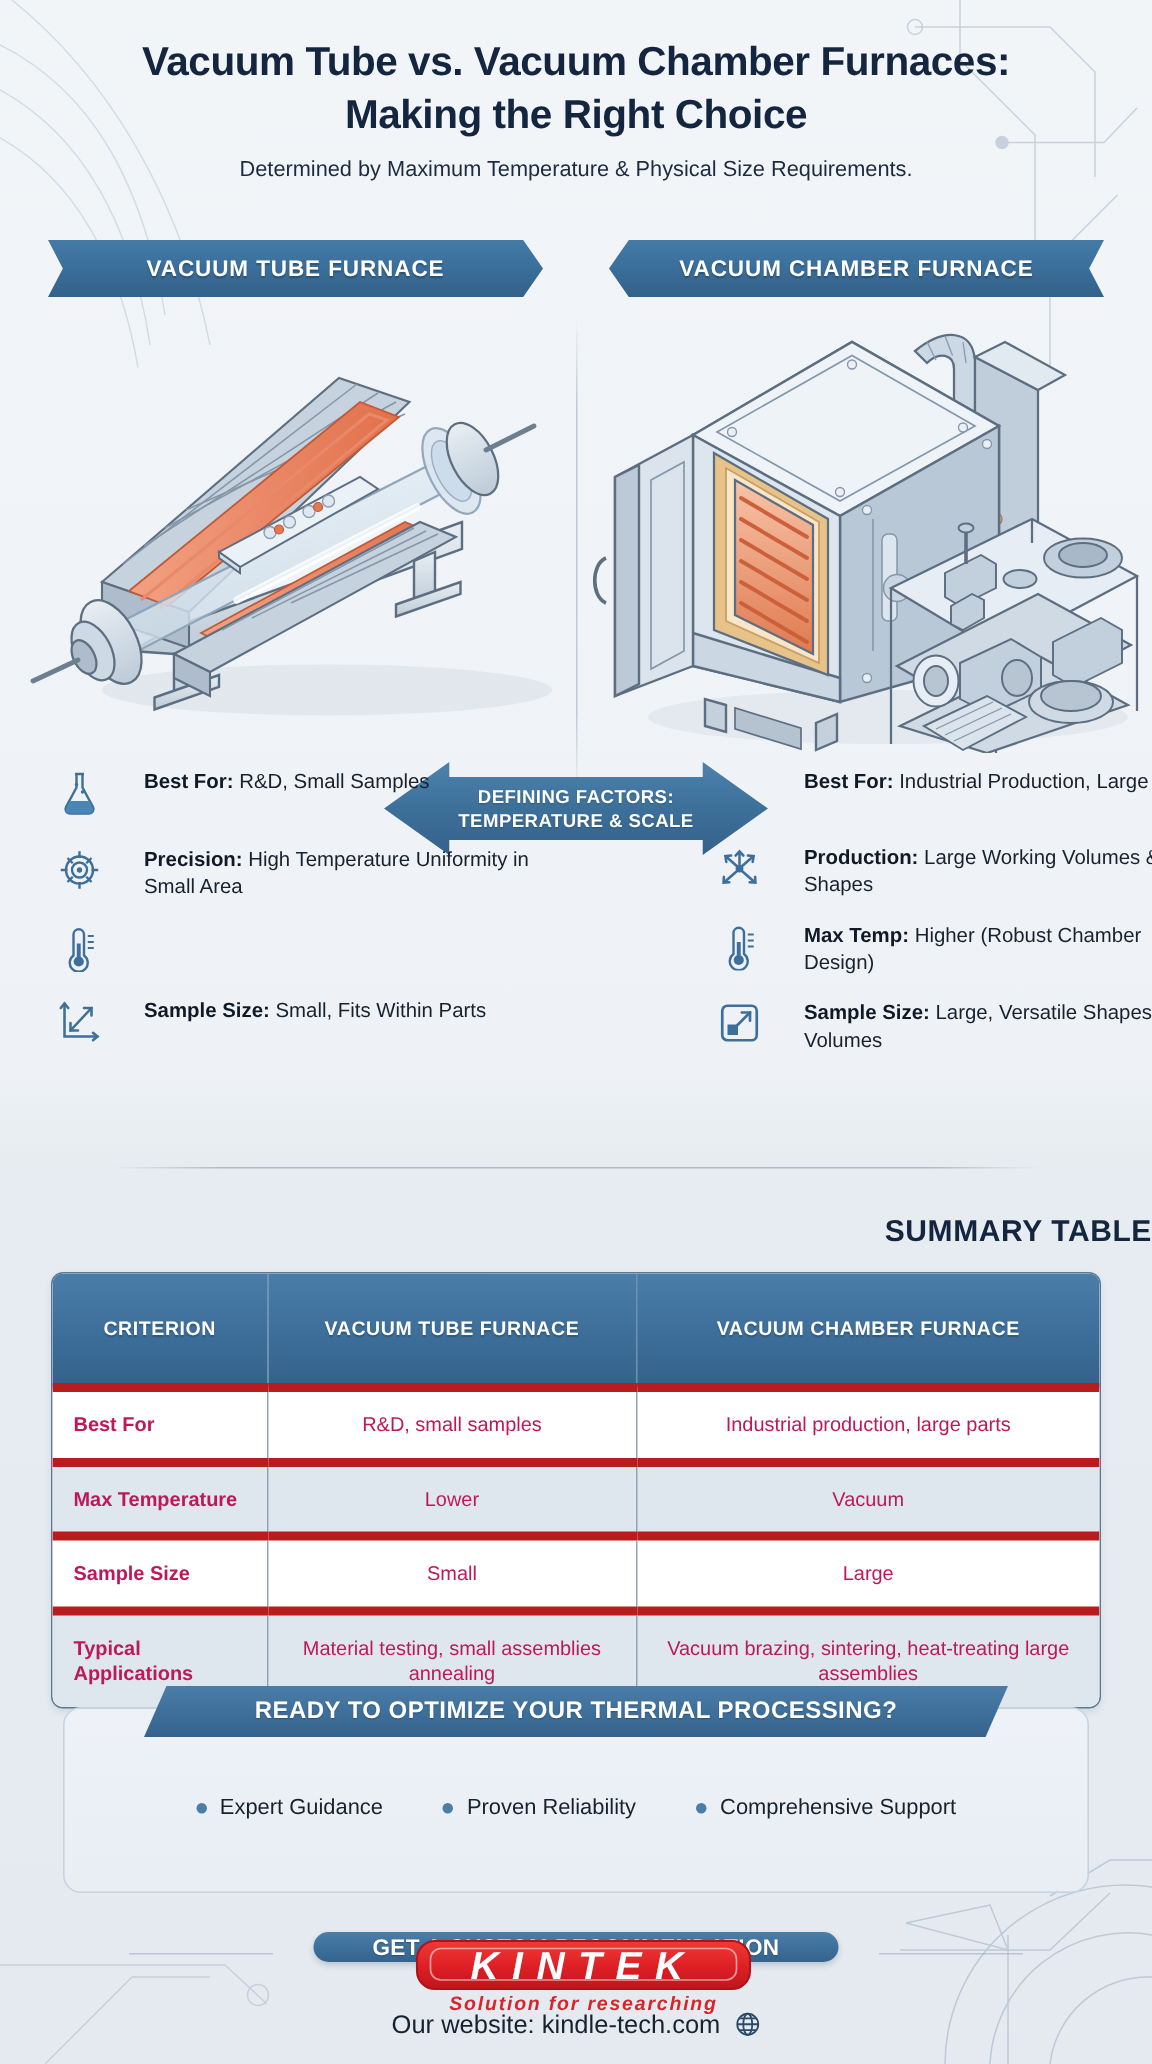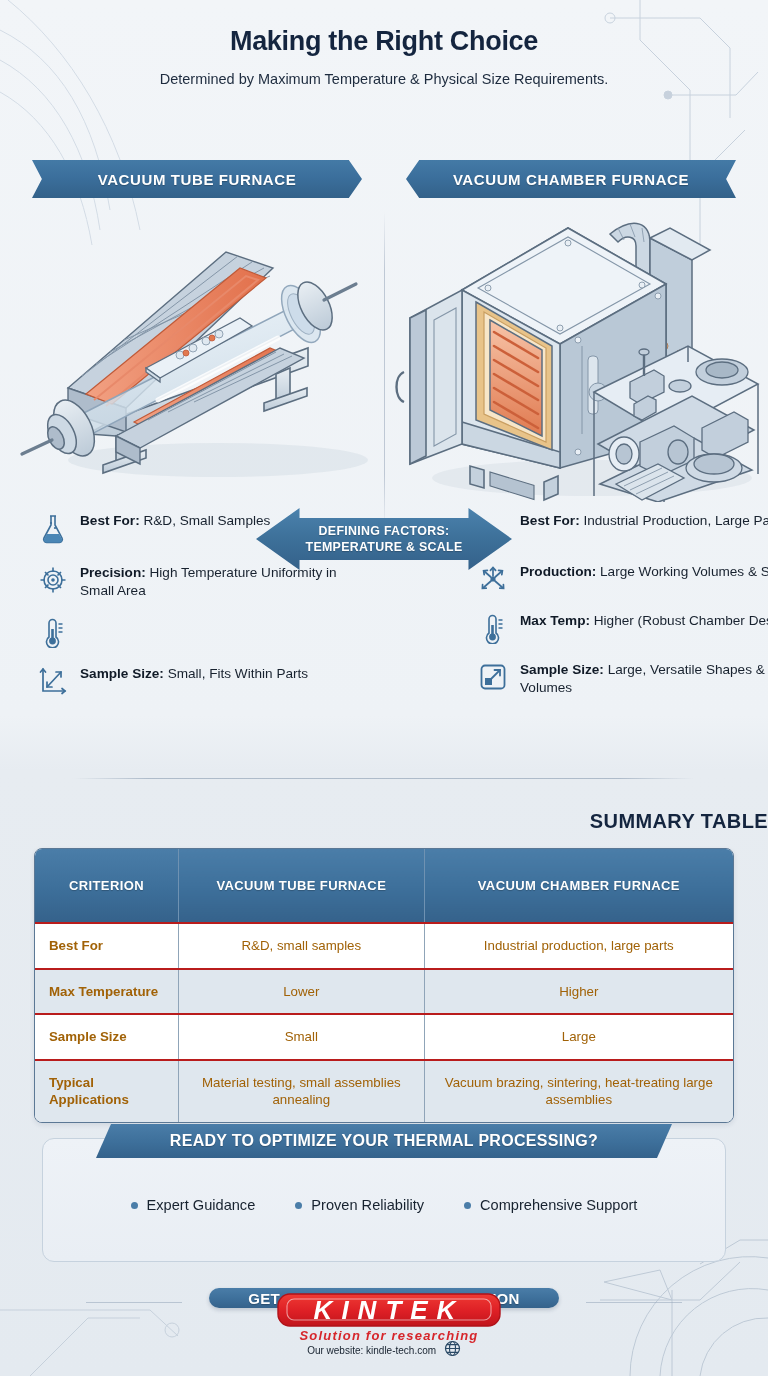--- a/index.html
+++ b/index.html
@@ -55,21 +55,21 @@
   .divider-v {
     position:absolute; left:384px; top:212px; width:1px; height:320px;
     background: linear-gradient(180deg, rgba(150,165,185,0) 0%, rgba(150,165,185,.55) 18%, rgba(150,165,185,.55) 82%, rgba(150,165,185,0) 100%);
   }
 
   
   .features { position:absolute; top:512px; left:0; width:768px; height:258px; }
   .col { position:absolute; top:0; width:330px; }
   .col-left  { left:38px; }
   .col-right { left:478px; }
-  .frow { display:flex; align-items:flex-start; gap:12px; margin-bottom:15px; }
+  .frow { display:flex; align-items:flex-start; gap:28px; margin-bottom:15px; }
   .frow .ficon { flex:0 0 30px; width:30px; height:34px; display:flex; align-items:flex-start; justify-content:center; padding-top:2px; }
   .frow .ftext { font-size:13.6px; line-height:1.35; color:#18222f; }
   .frow .ftext b { font-weight:700; color:#101a27; }
   .col-left .frow:first-child  { margin-bottom:18px; }
   .col-right .frow:first-child { margin-bottom:17px; }
   .col-right .frow:first-child .ficon { visibility:hidden; }
 
   
   .defining {
     position:absolute; left:256px; top:508px; width:256px; height:62px;
@@ -100,23 +100,23 @@
   thead th {
     background: linear-gradient(180deg,#4a7da8 0%, #3d6f9a 55%, #376away 100%);
     background: linear-gradient(180deg,#4a7da8 0%, #3d6f9a 55%, #35628b 100%);
     color:#fff; font-size:13px; font-weight:700; letter-spacing:.4px;
     padding:29px 6px; text-align:center;
     border-right:1px solid #6f92b2;
     text-shadow:0 1px 1px rgba(0,0,0,.22);
   }
   thead th:last-child { border-right:none; }
   tbody td {
-    font-size:13.3px; color:#a16207; text-align:center;
+    font-size:13.3px; color:#be185d; text-align:center;
     padding:13px 10px; line-height:1.32;
-    border-top:2px solid #b91c1c; border-right:1px solid #8fa4b8;
+    border-top:6px solid #b91c1c; border-right:1px solid #8fa4b8;
   }
   tbody td:last-child { border-right:none; }
   tbody td.crit { text-align:left; font-weight:700; padding-left:14px; }
   tbody tr:nth-child(odd)  td { background:#ffffff; }
   tbody tr:nth-child(even) td { background:#dfe7ee; }
 
   
   .cta-card {
     position:absolute; left:42px; top:1138px; width:684px; height:124px;
     border:1px solid #c6d2de; border-radius:12px;
@@ -145,21 +145,21 @@
     display:flex; align-items:center; justify-content:center;
     color:#fff; font-size:15px; font-weight:700; letter-spacing:.3px;
     text-shadow:0 1px 1px rgba(0,0,0,.25);
     box-shadow:0 2px 4px rgba(20,40,70,.20);
   }
 
   
   .logo-wrap { position:absolute; left:4px; top:1290px; width:768px; text-align:center; }
   .website {
     position:absolute; left:0; top:1340px; width:768px; text-align:center;
-    font-size:10px; color:#17222f;
+    font-size:17px; color:#17222f;
   }
   .website .globe { display:inline-block; vertical-align:-3px; margin-left:5px; }
   .foot-line-l, .foot-line-r {
     position:absolute; top:1302px; height:1px; width:96px;
     background: rgba(150,165,185,.55);
   }
   .foot-line-l { left:86px; }
   .foot-line-r { left:586px; }
 </style>
 </head>
@@ -193,20 +193,21 @@
     </g>
     <g stroke="#aebccb" stroke-width="1" fill="none" opacity="0.55">
       <circle cx="172" cy="1330" r="7"></circle>
       <path d="M0 1310 H150 L178 1336"></path>
       <path d="M30 1376 L88 1318 H140"></path>
     </g>
   </svg>
 
   <div class="header">
     <div class="title">
+      <div>Vacuum Tube vs. Vacuum Chamber Furnaces:</div>
       <div>Making the Right Choice</div>
     </div>
     <div class="subtitle">Determined by Maximum Temperature &amp; Physical Size Requirements.</div>
   </div>
 
   <div class="ribbons">
     <div class="ribbon ribbon-left">VACUUM TUBE FURNACE</div>
     <div class="ribbon ribbon-right">VACUUM CHAMBER FURNACE</div>
   </div>
 
@@ -538,21 +539,21 @@
       </thead>
       <tbody>
         <tr>
           <td class="crit">Best For</td>
           <td>R&amp;D, small samples</td>
           <td>Industrial production, large parts</td>
         </tr>
         <tr>
           <td class="crit">Max Temperature</td>
           <td>Lower</td>
-          <td>Higher</td>
+          <td>Vacuum</td>
         </tr>
         <tr>
           <td class="crit">Sample Size</td>
           <td>Small</td>
           <td>Large</td>
         </tr>
         <tr>
           <td class="crit">Typical Applications</td>
           <td>Material testing, small assemblies annealing</td>
           <td>Vacuum brazing, sintering, heat-treating large assemblies</td>

